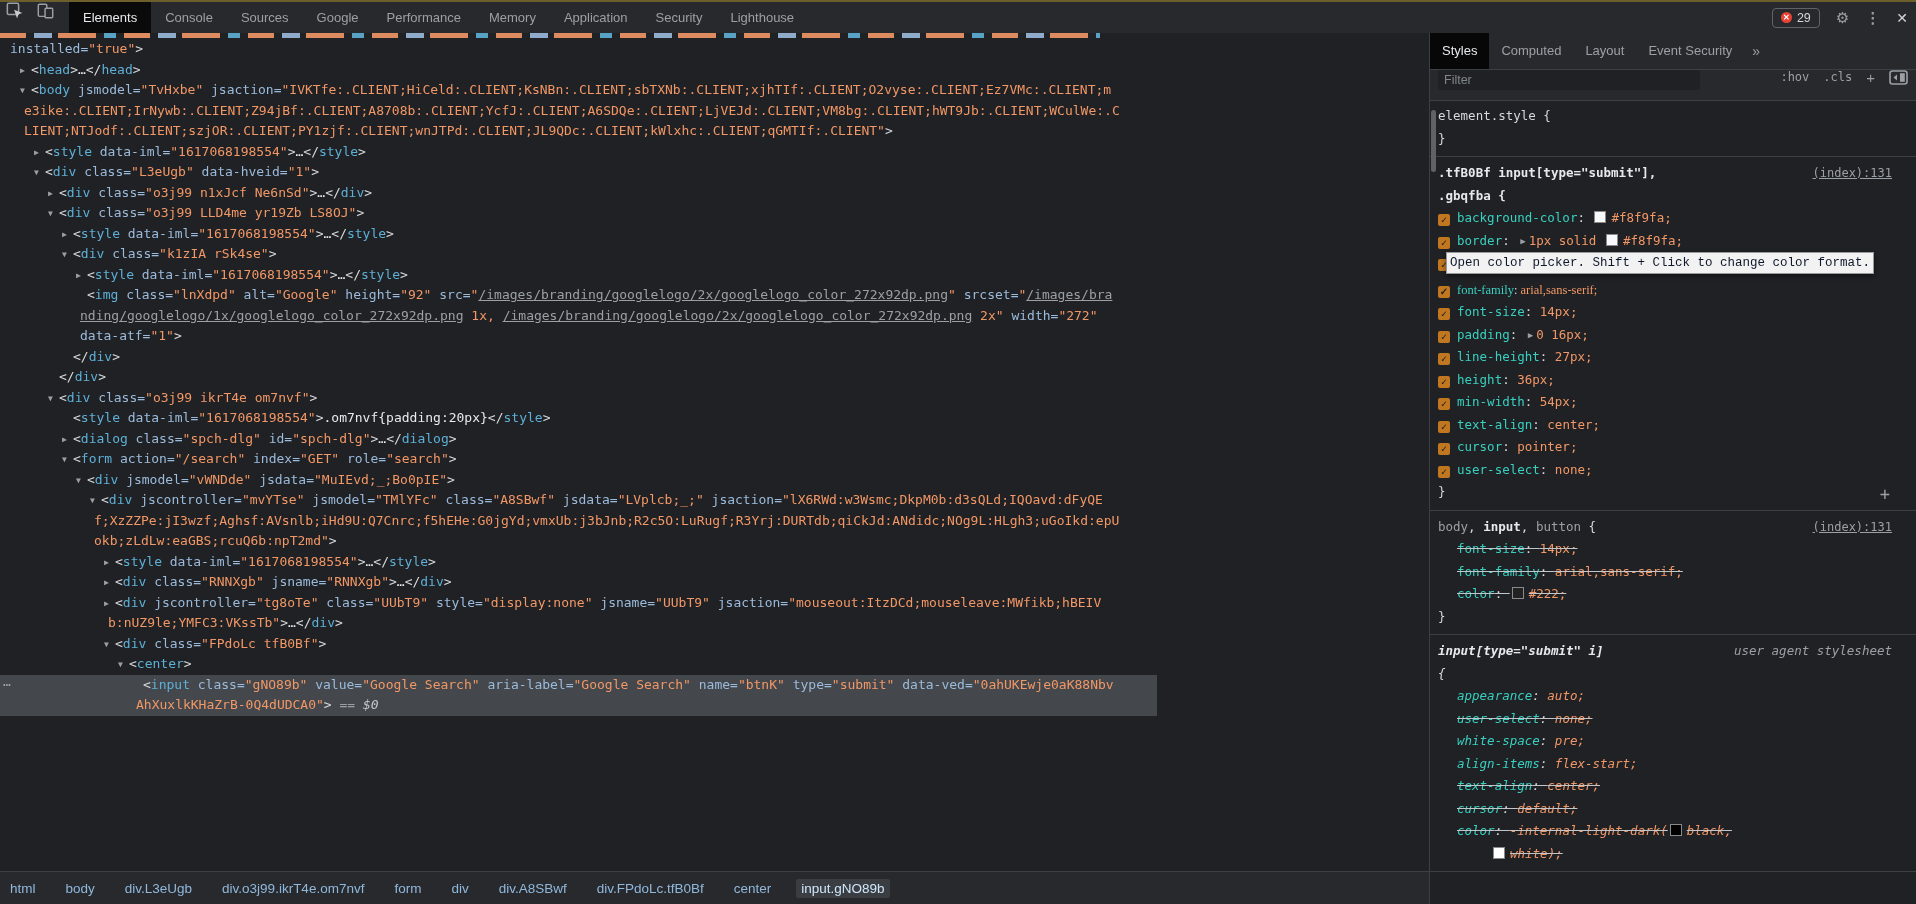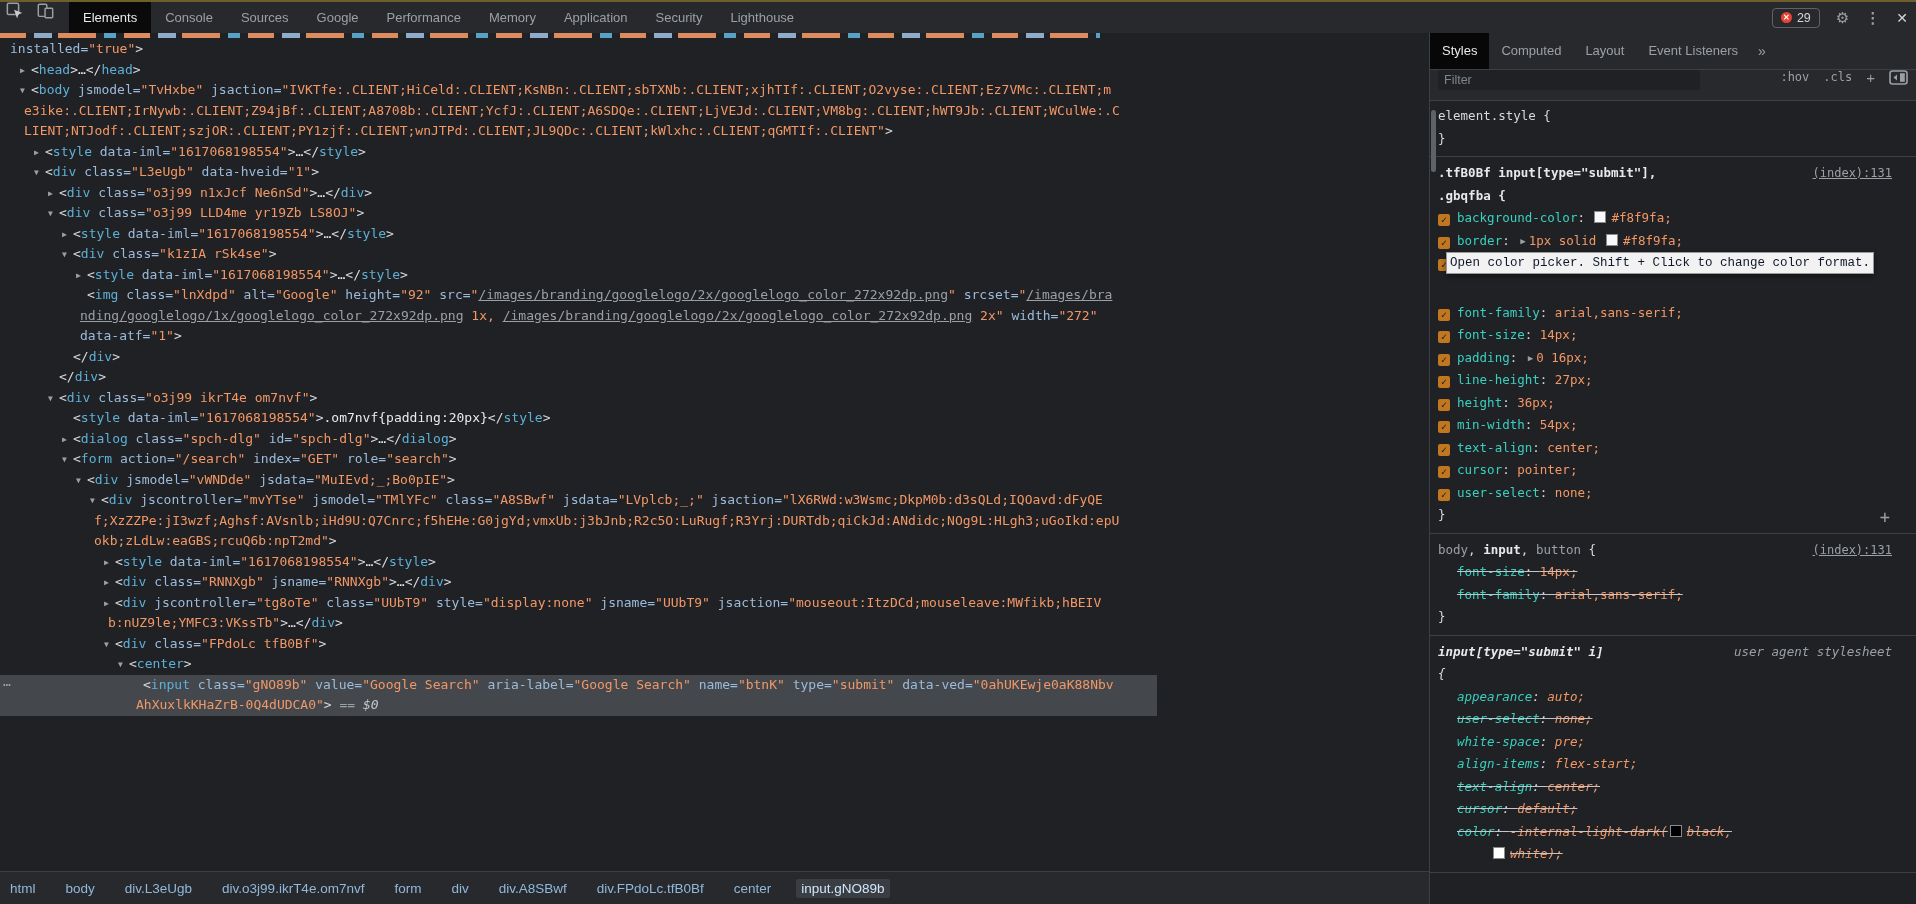--- a/index.html
+++ b/index.html
@@ -181,21 +181,21 @@
     <span class="crumb cur">input.gNO89b</span>
   </div>
 
 <div id="vdivider"></div>
 
 <div id="sidebar">
   <div id="sb-tabs">
       <div class="sbtab active">Styles</div>
       <div class="sbtab">Computed</div>
       <div class="sbtab">Layout</div>
-      <div class="sbtab">Event Listeners</div>
+      <div class="sbtab">Event Security</div>
       <div id="sb-more">»</div>
     </div>
   <div id="filterbar">
     <div id="filter-input">Filter</div>
     <span class="fbtn mono">:hov</span>
     <span class="fbtn mono">.cls</span>
     <span class="fbtn" id="plus-btn">+</span>
     <span id="toggle-pane-icon">
       <svg width="19" height="15" viewBox="0 0 19 15">
           <rect x="1" y="1" width="17" height="13" rx="2.5" fill="none" stroke="#9aa0a6" stroke-width="1.6"></rect>
@@ -210,36 +210,37 @@
   <div class="sec">
         <div class="srow"><span class="s-p">element.style {</span></div>
         <div class="srow"><span class="s-p">}</span></div>
       </div>
       <div class="sec">
         <div class="srow"><span class="s-sel">.tfB0Bf input[type="submit"],</span><span class="rlink">(index):131</span></div>
         <div class="srow"><span class="s-sel">.gbqfba {</span></div>
         <div class="srow"><span class="cb">✓</span><span class="st"><span class="s-n">background-color</span><span class="s-p">: </span><span class="sw" style="background: rgb(248, 249, 250);"></span><span class="s-v">#f8f9fa;</span></span></div>
         <div class="srow"><span class="cb">✓</span><span class="st"><span class="s-n">border</span><span class="s-p">: </span><span class="s-ar">▶</span><span class="s-v">1px solid </span><span class="sw" style="background: rgb(248, 249, 250);"></span><span class="s-v">#f8f9fa;</span></span></div>
         <div class="srow"><span class="cb">✓</span><span class="st"><span class="s-n">border-radius</span><span class="s-p">: </span><span class="s-ar">▶</span><span class="s-v">4px;</span></span></div>
-        <div class="srow" style="margin-top: 27px;"><span class="cb">✓</span><span class="st"><span class="s-n">font-family</span><span class="s-p">: </span><span class="s-v">arial,sans-serif;</span></span></div>
+        <div class="srow" style="margin-top: 4px; font-family: Liberation Serif, serif;"><span class="cb">✓</span><span class="st"><span class="s-n">font-family</span><span class="s-p">: </span><span class="s-v">arial,sans-serif;</span></span></div>
         <div class="srow"><span class="cb">✓</span><span class="st"><span class="s-n">font-size</span><span class="s-p">: </span><span class="s-v">14px;</span></span></div>
         <div class="srow"><span class="cb">✓</span><span class="st"><span class="s-n">padding</span><span class="s-p">: </span><span class="s-ar">▶</span><span class="s-v">0 16px;</span></span></div>
         <div class="srow"><span class="cb">✓</span><span class="st"><span class="s-n">line-height</span><span class="s-p">: </span><span class="s-v">27px;</span></span></div>
         <div class="srow"><span class="cb">✓</span><span class="st"><span class="s-n">height</span><span class="s-p">: </span><span class="s-v">36px;</span></span></div>
         <div class="srow"><span class="cb">✓</span><span class="st"><span class="s-n">min-width</span><span class="s-p">: </span><span class="s-v">54px;</span></span></div>
         <div class="srow"><span class="cb">✓</span><span class="st"><span class="s-n">text-align</span><span class="s-p">: </span><span class="s-v">center;</span></span></div>
         <div class="srow"><span class="cb">✓</span><span class="st"><span class="s-n">cursor</span><span class="s-p">: </span><span class="s-v">pointer;</span></span></div>
         <div class="srow"><span class="cb">✓</span><span class="st"><span class="s-n">user-select</span><span class="s-p">: </span><span class="s-v">none;</span></span></div>
         <div class="srow"><span class="s-p">}</span></div>
         <span class="sec-plus">+</span>
       </div>
       <div class="sec">
         <div class="srow"><span class="s-d">body</span><span class="s-p">, </span><span class="s-sel">input</span><span class="s-p">, </span><span class="s-d">button</span><span class="s-p"> {</span><span class="rlink">(index):131</span></div>
         <div class="srow strike noncb"><span class="st"><span class="s-n">font-size</span><span class="s-p">: </span><span class="s-v">14px;</span></span></div>
         <div class="srow strike noncb"><span class="st"><span class="s-n">font-family</span><span class="s-p">: </span><span class="s-v">arial,sans-serif;</span></span></div>
+        <div class="srow strike noncb"><span class="st"><span class="s-n">color</span><span class="s-p">: </span><span class="sw" style="background: rgb(34, 34, 34);"></span><span class="s-v">#222;</span></span></div>
         <div class="srow"><span class="s-p">}</span></div>
       </div>
       <div class="sec it">
         <div class="srow"><span class="s-sel">input[type="submit" i]</span><span class="ruas">user agent stylesheet</span></div>
         <div class="srow"><span class="s-p">{</span></div>
         <div class="srow noncb"><span class="st"><span class="s-n">appearance</span><span class="s-p">: </span><span class="s-v">auto;</span></span></div>
         <div class="srow strike noncb"><span class="st"><span class="s-n">user-select</span><span class="s-p">: </span><span class="s-v">none;</span></span></div>
         <div class="srow noncb"><span class="st"><span class="s-n">white-space</span><span class="s-p">: </span><span class="s-v">pre;</span></span></div>
         <div class="srow noncb"><span class="st"><span class="s-n">align-items</span><span class="s-p">: </span><span class="s-v">flex-start;</span></span></div>
         <div class="srow strike noncb"><span class="st"><span class="s-n">text-align</span><span class="s-p">: </span><span class="s-v">center;</span></span></div>

